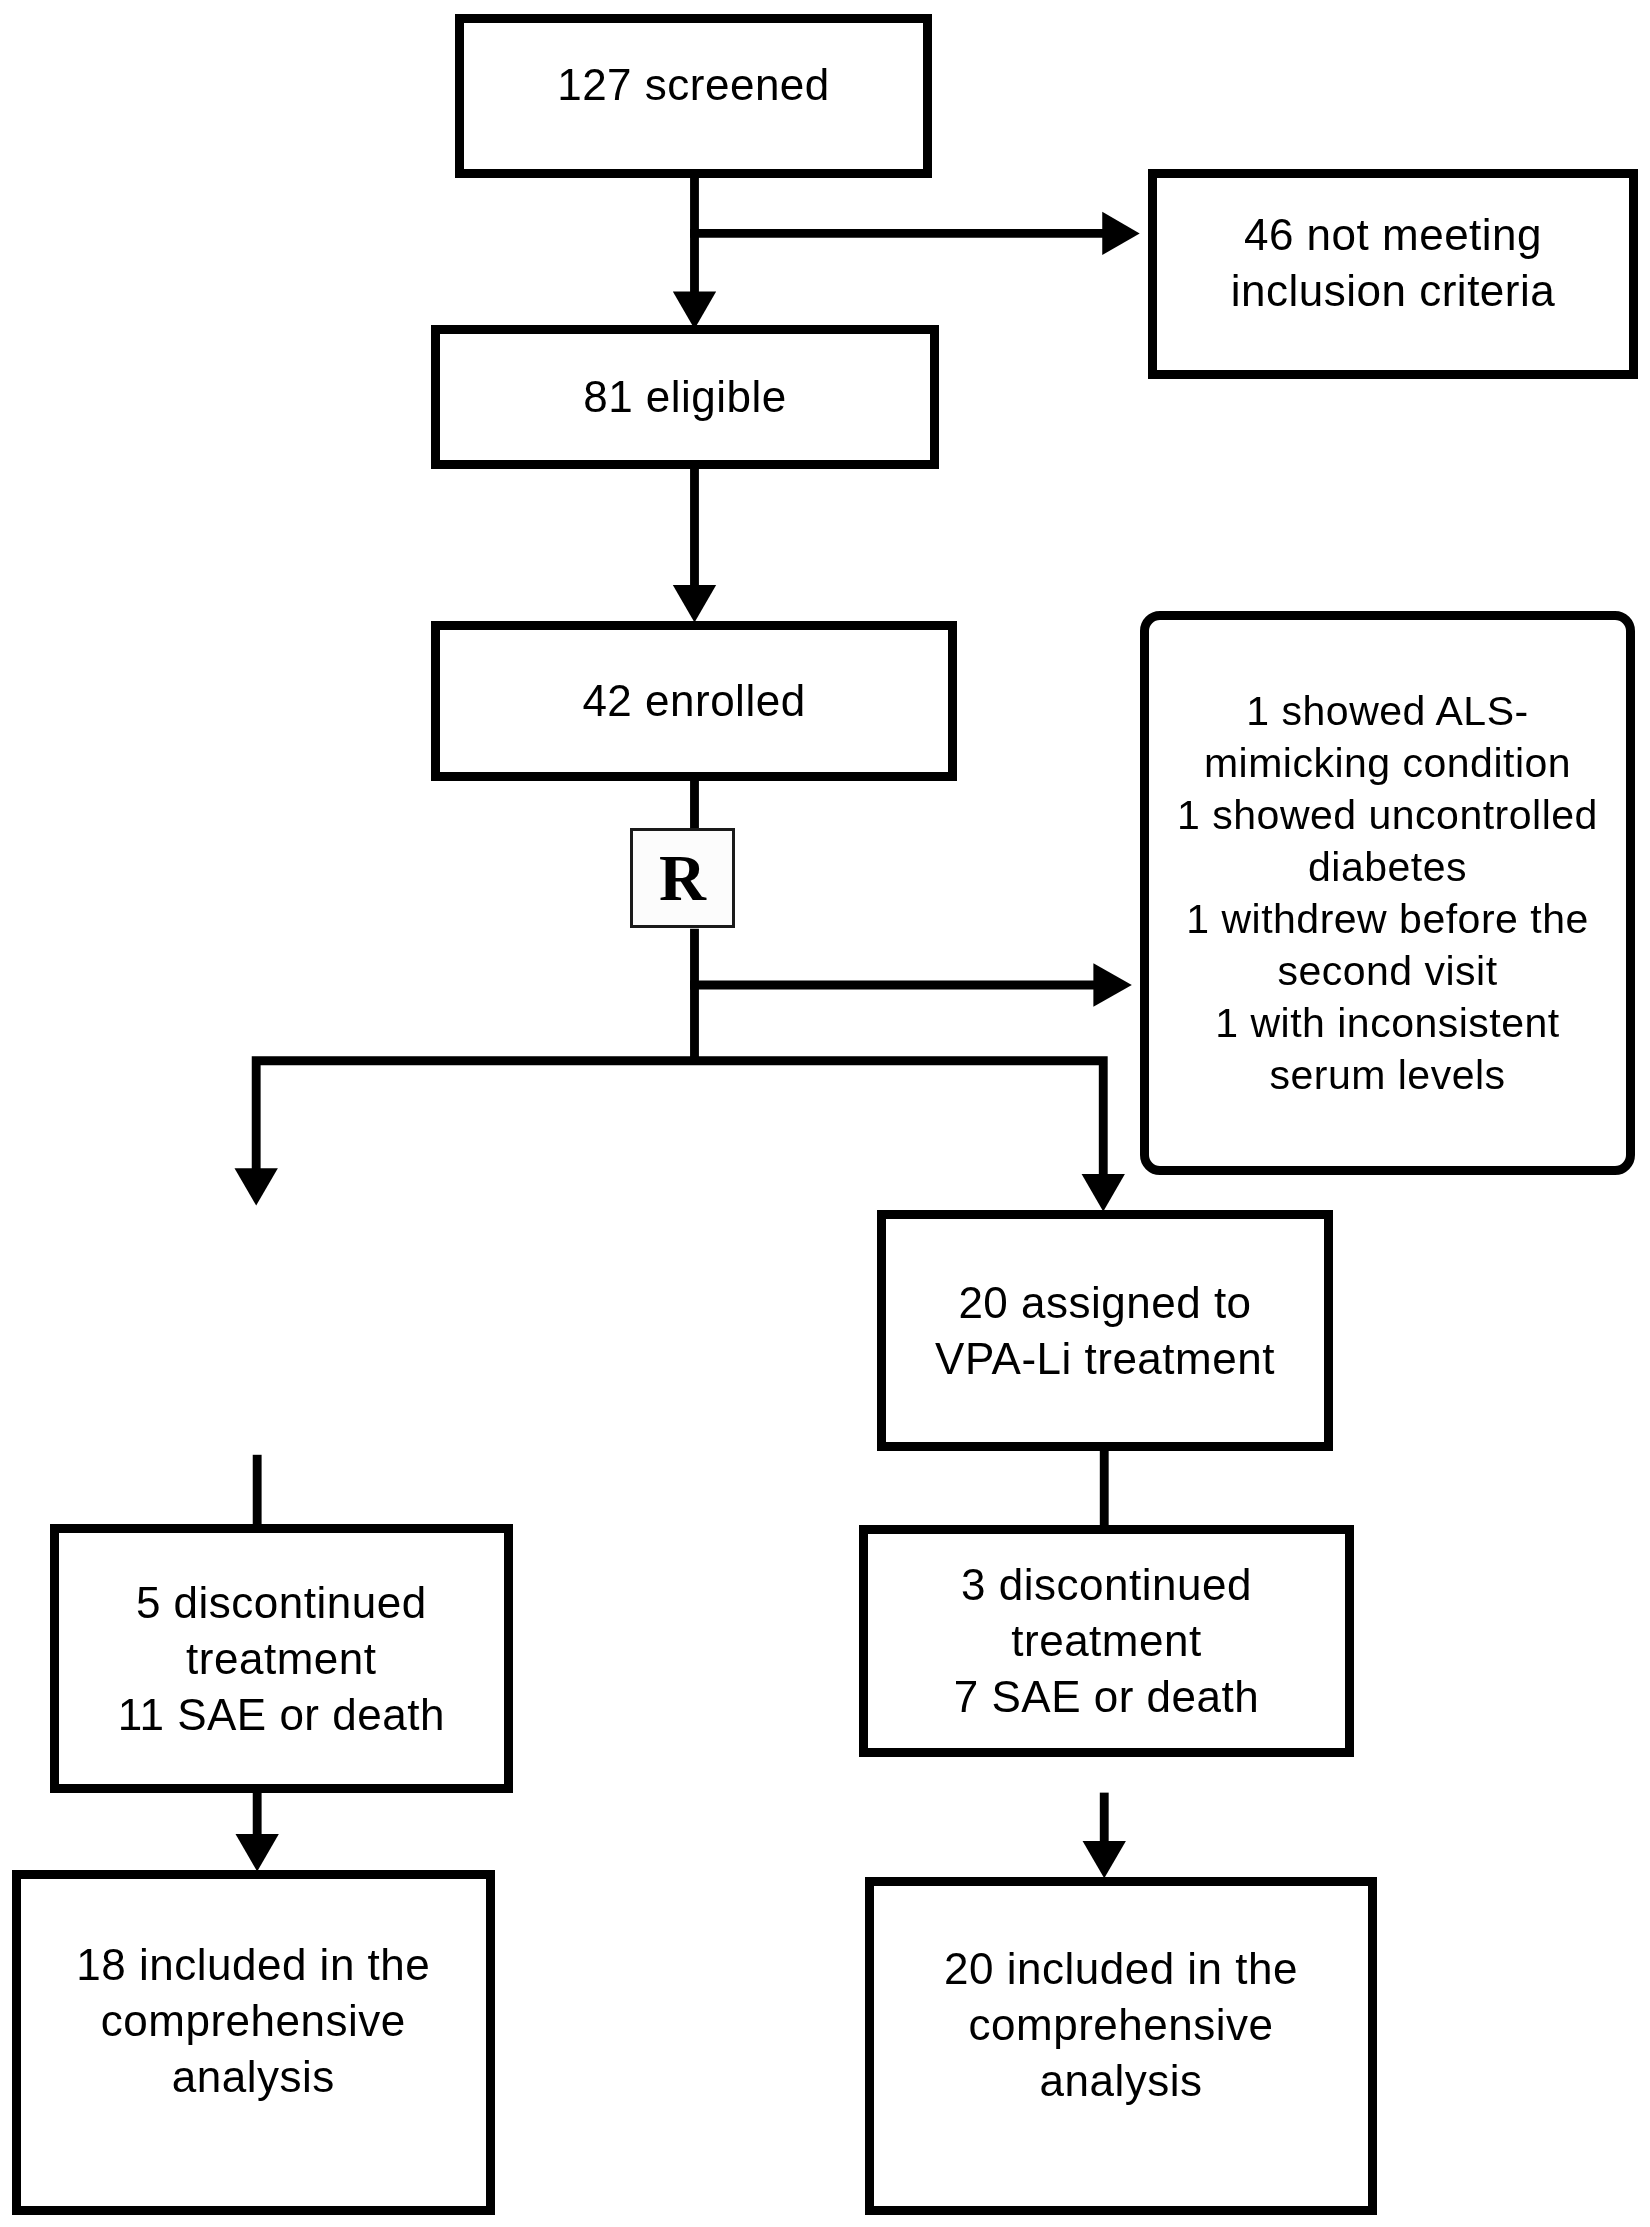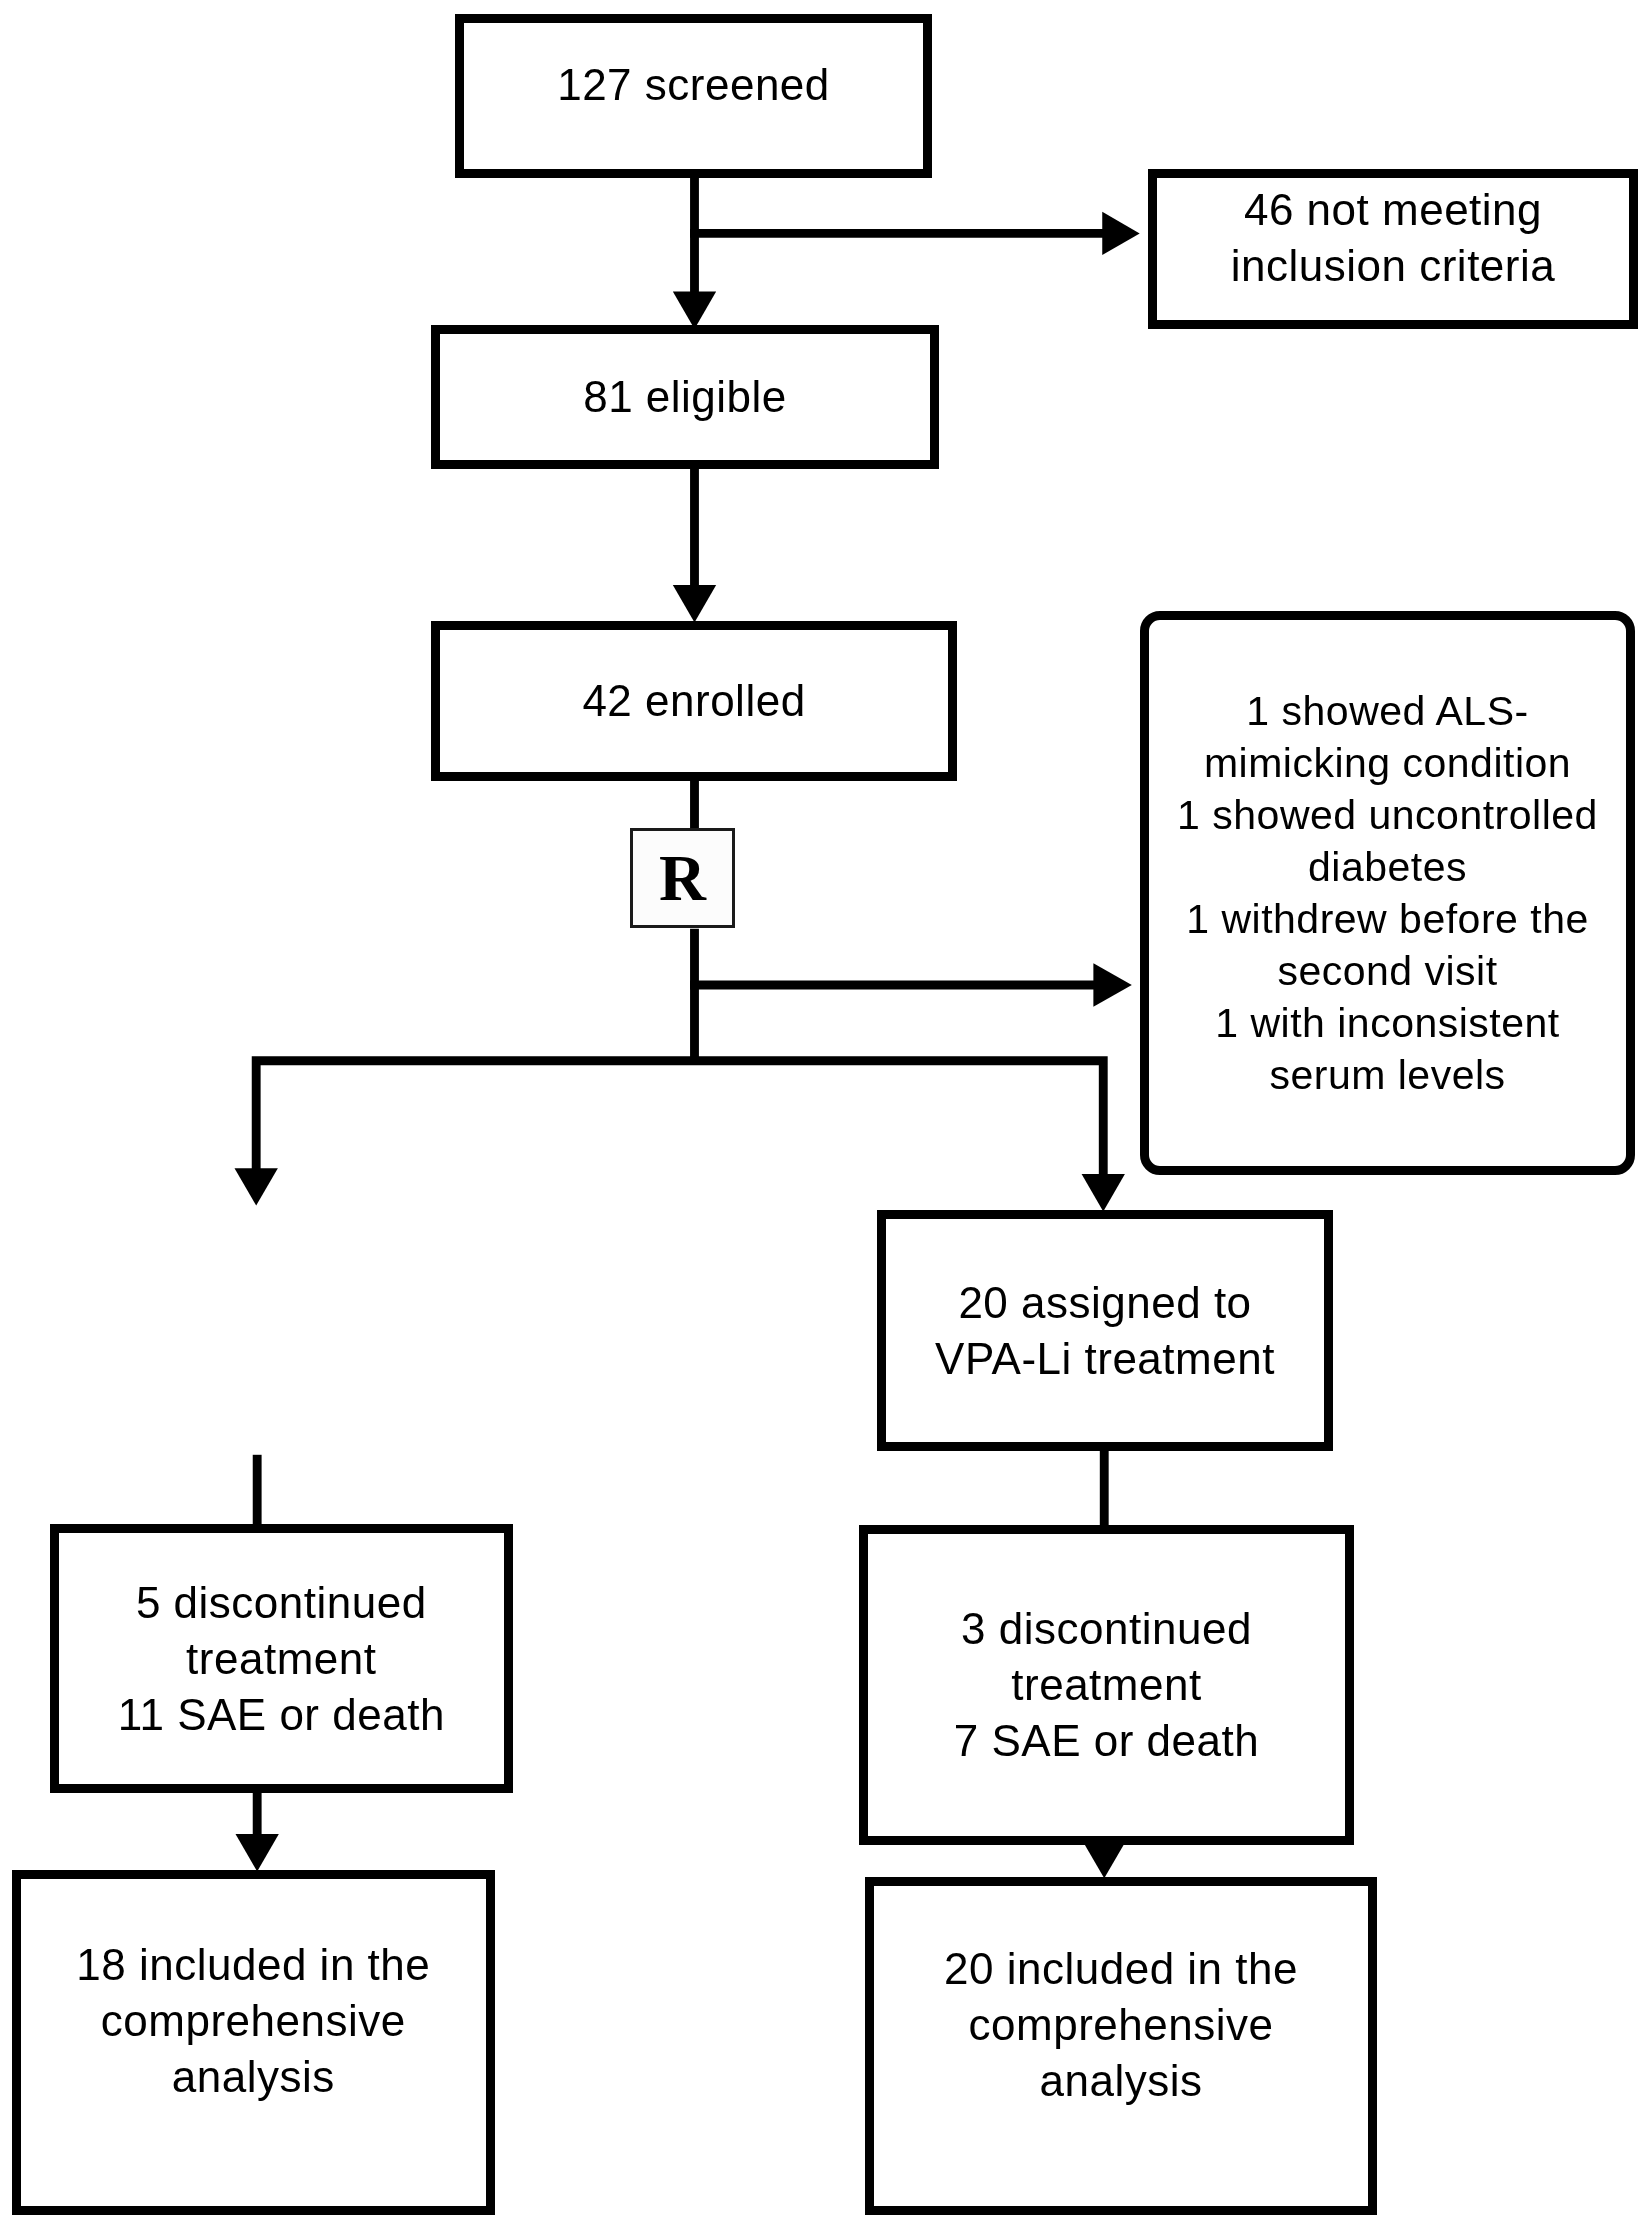--- a/index.html
+++ b/index.html
@@ -92,21 +92,21 @@
       <polygon points="1098,1192 1142,1192 1120,1230"></polygon>
       <polygon points="239,1862 283,1862 261,1900"></polygon>
       <polygon points="1099,1869 1143,1869 1121,1907"></polygon>
     </g>
   </svg>
 
   <div class="box bias-up-sm" style="left:455px; top:13.8px; width:477px; height:164px;">
     <span class="label">127 screened</span>
   </div>
 
-  <div class="box bias-up-sm" style="left:1148px; top:169px; width:490px; height:160px;">
+  <div class="box bias-up-sm" style="left:1148px; top:169px; width:490px; height:210px;">
     <span class="label">46 not meeting
 inclusion criteria</span>
   </div>
 
   <div class="box" style="left:431px; top:325px; width:508px; height:144px;">
     <span class="label">81 eligible</span>
   </div>
 
   <div class="box" style="left:431px; top:621px; width:526px; height:160px;">
     <span class="label">42 enrolled</span>
@@ -132,21 +132,21 @@
     <span class="label">20 assigned to
 VPA-Li treatment</span>
   </div>
 
   <div class="box" style="left:11.8px; top:1524px; width:463px; height:269px;margin-left:38px;">
     <span class="label">5 discontinued
 treatment
 11 SAE or death</span>
   </div>
 
-  <div class="box" style="left:859px; top:1525px; width:495px; height:320px;">
+  <div class="box" style="left:859px; top:1525px; width:495px; height:232px;">
     <span class="label">3 discontinued
 treatment
 7 SAE or death</span>
   </div>
 
   <div class="box bias-up" style="left:11.8px; top:1870px; width:483px; height:345px;">
     <span class="label">18 included in the
 comprehensive
 analysis</span>
   </div>

